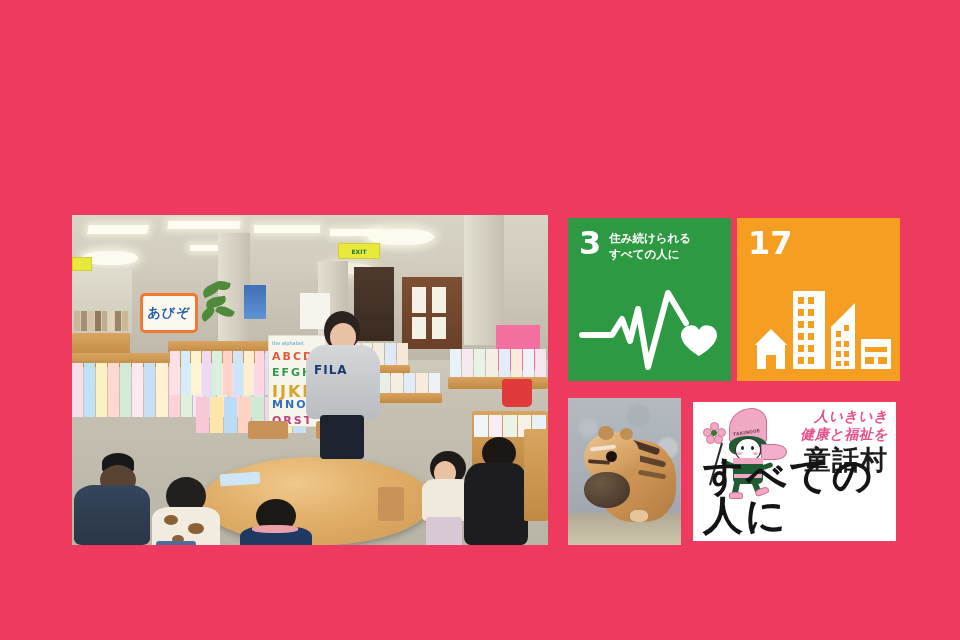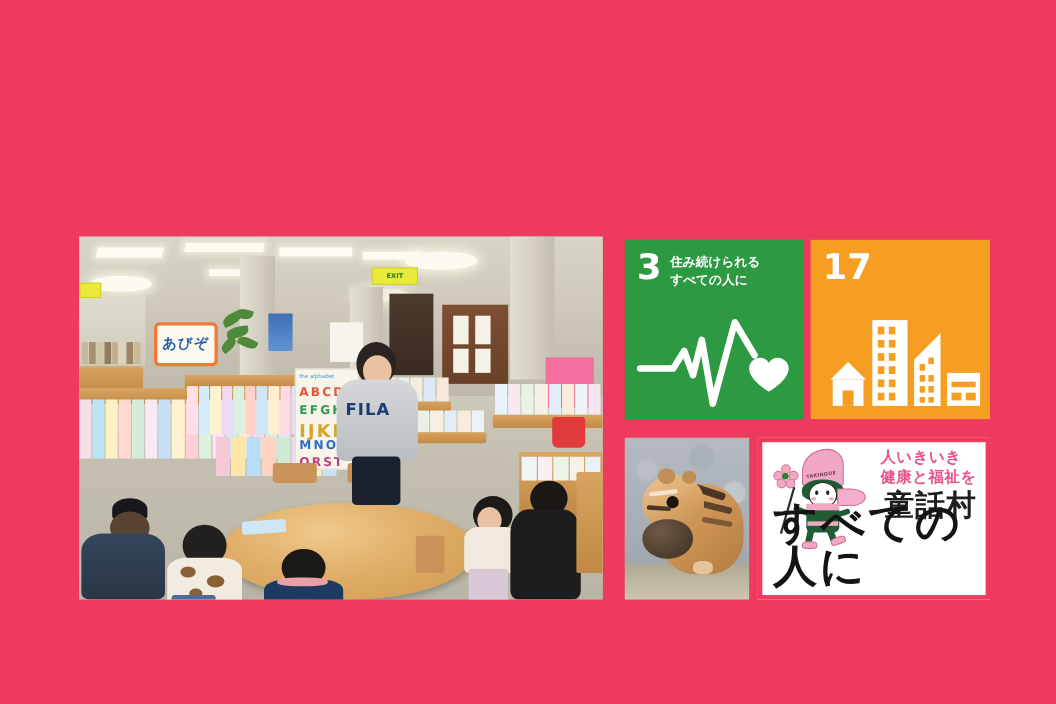--- a/index.html
+++ b/index.html
@@ -111,21 +111,21 @@
     background:linear-gradient(150deg,#edc694 0%,#d7a263 60%,#bc8a4d 100%); }
   .cm-ear{ position:absolute; border-radius:50%; background:#c08f55; }
   .cm-eye{ position:absolute; border-radius:50%; background:#1b140d; }
   .cm-nut{ position:absolute; border-radius:48% 48% 50% 50%;
     background:radial-gradient(ellipse at 35% 30%,#6e5843,#3f3125); }
   .cm-paw{ position:absolute; border-radius:40%; background:#e6c59a; }
 
   
   #town-logo{ position:absolute; left:689px; top:398px; width:211px; height:147px;
     background:#ffffff; border:4px solid #ef3b5f; overflow:hidden; }
-  .logo-catch{ position:absolute; right:8px; top:6px; text-align:left; }
+  .logo-catch{ position:absolute; right:8px; top:6px; text-align:right;font-style:italic; }
   .logo-catch div{ color:#e8518c; font-size:14px; font-weight:700; line-height:1.25; letter-spacing:.5px; }
   .logo-dowa{ position:absolute; right:8px; top:44px; color:#1d1d1d;
     font-size:27px; font-weight:700; letter-spacing:1px; line-height:1; }
   .logo-name{ position:absolute; left:10px; bottom:6px; color:#141414;
     font-size:40px; font-weight:700; letter-spacing:2px; line-height:1; }
   .mascot{ position:absolute; left:10px; top:6px; width:86px; height:92px; }
   .ms{ position:absolute; }
   .sakura{ position:absolute; }
   .sakura i{ position:absolute; width:9px; height:9px; border-radius:50%;
     background:#f2a7c3; border:1px solid #d4789f; }
@@ -297,21 +297,21 @@
     <div class="chair" style="left:8px;top:296px;width:36px;height:34px;"></div>
     <div class="chair" style="left:306px;top:272px;width:26px;height:34px;"></div>
     <div class="chair" style="left:352px;top:266px;width:34px;height:42px;"></div>
     <div class="chair" style="left:176px;top:206px;width:40px;height:18px;"></div>
     <div class="chair" style="left:244px;top:206px;width:34px;height:18px;"></div>
 
     <div class="person" style="left:226px;top:96px;width:86px;height:140px;">
       <div class="head" style="left:26px;top:0px;width:36px;height:40px;background:#2a2320;"></div>
       <div class="head" style="left:32px;top:12px;width:26px;height:28px;background:#e9c2a3;"></div>
       <div class="body" style="left:8px;top:34px;width:74px;height:74px;background:linear-gradient(180deg,#d5d7d9,#b9bcc0);"></div>
-      <div style="position:absolute;left:16px;top:52px;font-size:15px;font-weight:700;color:#1b3b73;letter-spacing:1px;">FILA</div>
+      <div style="position:absolute;left:16px;top:52px;font-size:12px;font-weight:700;color:#1b3b73;letter-spacing:1px;">FILA</div>
       <div style="position:absolute;left:22px;top:104px;width:44px;height:44px;background:#1c2230;border-radius:4px;"></div>
     </div>
 
     <div class="person" style="left:2px;top:238px;width:80px;height:92px;">
       <div class="head" style="left:28px;top:0px;width:32px;height:20px;background:#18181c;border-radius:50% 50% 20% 20%;"></div>
       <div class="head" style="left:26px;top:12px;width:36px;height:30px;background:#5a4333;"></div>
       <div class="body" style="left:0px;top:32px;width:76px;height:60px;background:linear-gradient(180deg,#35455c,#2a3646);"></div>
     </div>
 
     <div class="person" style="left:78px;top:262px;width:72px;height:70px;">

